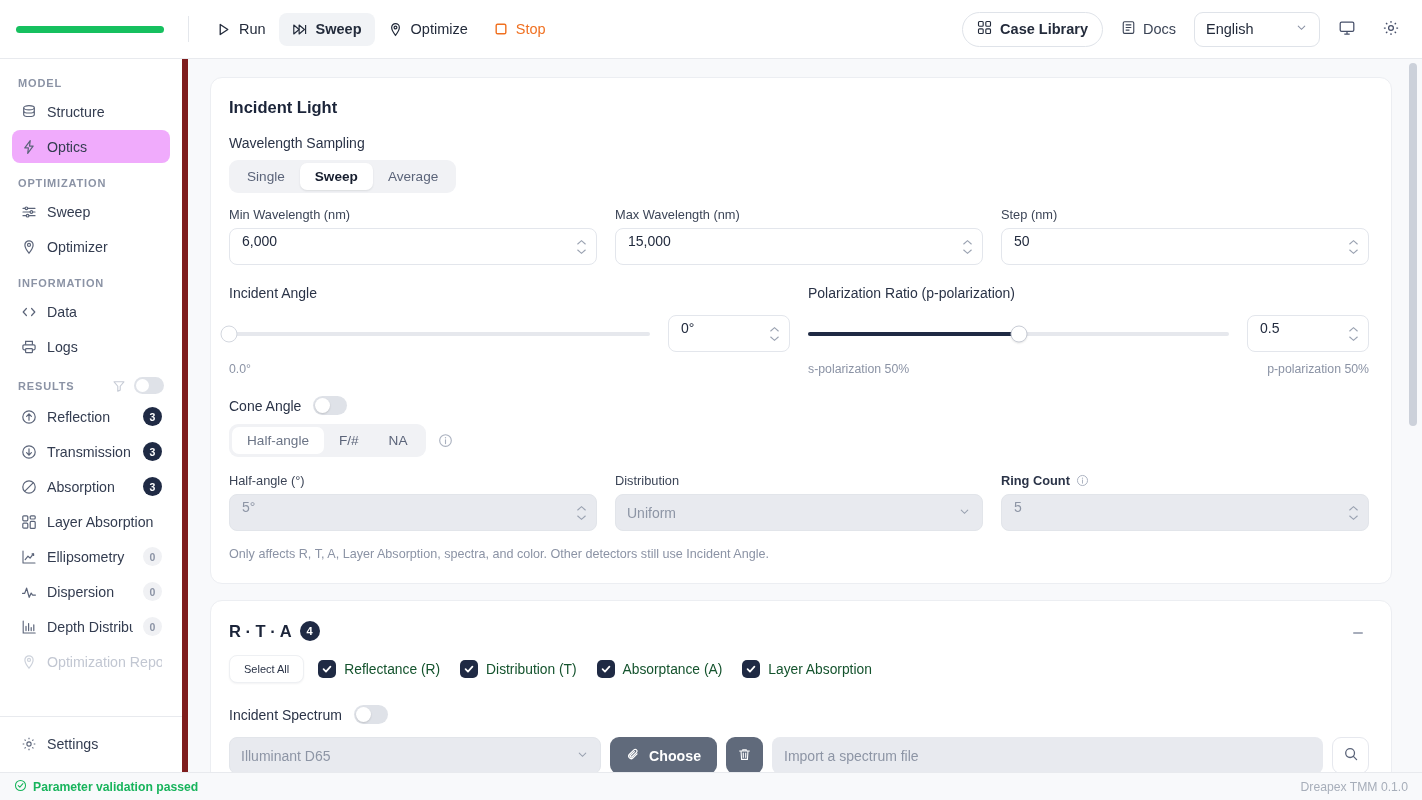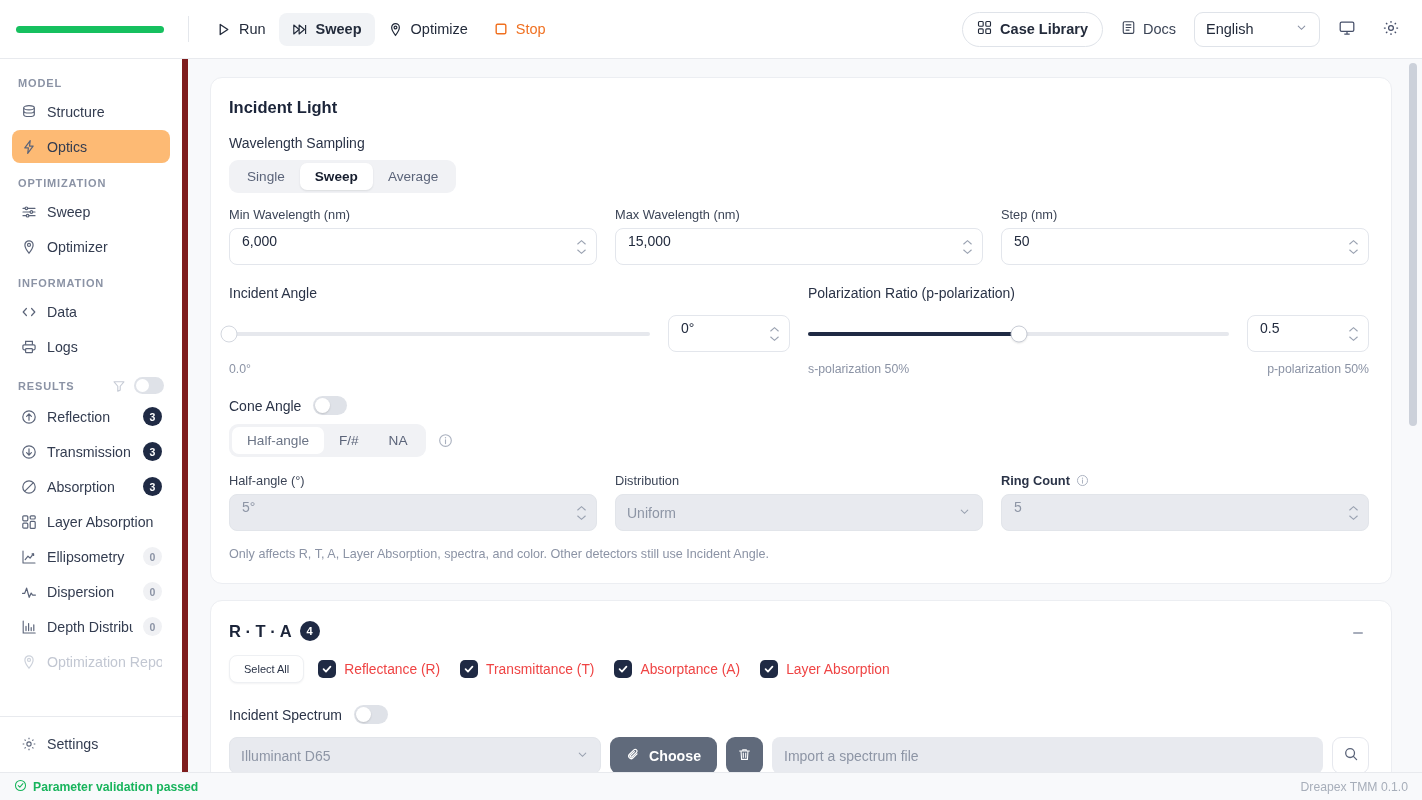--- a/index.html
+++ b/index.html
@@ -79,21 +79,21 @@
   .sbhead {
     font-size: 11px; letter-spacing: 0.85px; font-weight: bold;
     color: #8b93a5; padding: 0 6px 6px 6px; text-transform: uppercase;
     display: flex; align-items: center; justify-content: space-between;
   }
   .sbitem {
     display: flex; align-items: center; gap: 10px;
     height: 33px; padding: 0 8px; border-radius: 8px;
     font-size: 14.2px; color: #333c50; cursor: pointer; margin-bottom: 2px;
   }
-  .sbitem.sel { background: #fdba74; }
+  .sbitem.sel { background: #f0abfc; }
   .sbitem.disabled { color: #c2c7d2; cursor: default; }
   .sbitem .lbl { flex: 1 1 auto; white-space: nowrap; overflow: hidden; }
   .sbicon { width: 17px; height: 17px; flex: 0 0 17px; color: #5b6479; display: flex; align-items: center; justify-content: center;}
   .sbitem.disabled .sbicon { color: #cdd2db; }
   .badge {
     min-width: 19px; height: 19px; padding: 0 5px; border-radius: 10px;
     background: #1f2a44; color: #fff; font-size: 10.5px; font-weight: bold;
     display: inline-flex; align-items: center; justify-content: center;
   }
   .badge.zero { background: #f0f1f4; color: #8b93a5; }
@@ -191,21 +191,21 @@
 
   .note { font-size: 12.6px; color: #8b93a5; margin-top: 16px; }
 
   .chkrow { display: flex; align-items: center; gap: 10px; margin-top: 14px; flex-wrap: wrap; }
   .selectall {
     background: #fff; border: 1px solid #eef0f3; border-radius: 8px;
     padding: 7px 14px; font-size: 11px; color: #2b3448; cursor: pointer;
     font-family: inherit; box-shadow: 0 1px 2px rgba(20,25,40,.05);
     margin-right: 4px;
   }
-  .chk { display: inline-flex; align-items: center; gap: 8px; font-size: 13.8px; color: #ef4444; cursor: pointer; margin-right: 10px; }
+  .chk { display: inline-flex; align-items: center; gap: 8px; font-size: 13.8px; color: #14532d; cursor: pointer; margin-right: 10px; }
   .box {
     width: 18px; height: 18px; border-radius: 5px; background: #1f2a44;
     display: inline-flex; align-items: center; justify-content: center; flex: 0 0 18px;
   }
   .titlebadge {
     min-width: 20px; height: 20px; padding: 0 6px; border-radius: 10px;
     background: #1f2a44; color: #fff; font-size: 11px; font-weight: bold;
     display: inline-flex; align-items: center; justify-content: center; margin-left: 8px;
   }
   .collapse {
@@ -750,21 +750,21 @@
             </span>
             <span>Reflectance (R)</span>
           </label>
 
           <label class="chk">
             <span class="box">
               <svg width="12" height="12" viewBox="0 0 14 14" fill="none" stroke="#fff" stroke-width="2" stroke-linecap="round" stroke-linejoin="round">
                   <path d="M3 7.2 5.8 10 11 4.2"></path>
                 </svg>
             </span>
-            <span>Transmittance (T)</span>
+            <span>Distribution (T)</span>
           </label>
 
           <label class="chk">
             <span class="box">
               <svg width="12" height="12" viewBox="0 0 14 14" fill="none" stroke="#fff" stroke-width="2" stroke-linecap="round" stroke-linejoin="round">
                   <path d="M3 7.2 5.8 10 11 4.2"></path>
                 </svg>
             </span>
             <span>Absorptance (A)</span>
           </label>

